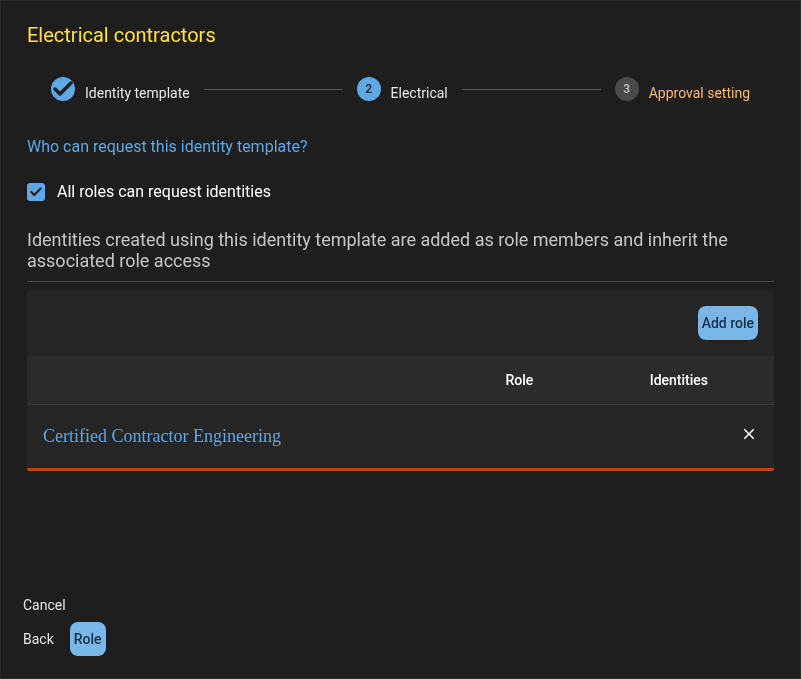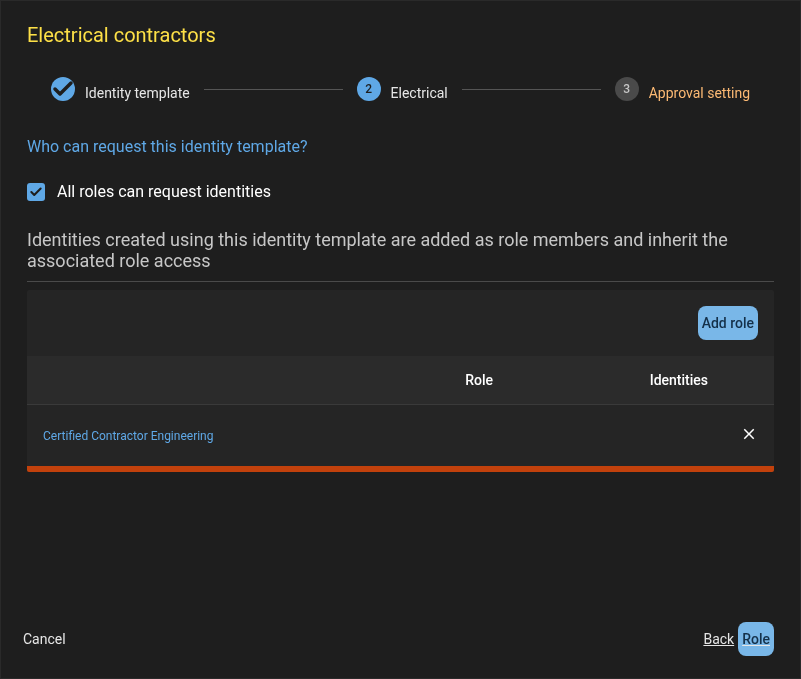--- a/index.html
+++ b/index.html
@@ -151,40 +151,41 @@
       text-align: right;
       font-weight: 500;
       font-size: 14px;
       color: #fff;
       padding: 16px 16px;
       border-bottom: 1px solid #3a3a3a;
       background: #2b2b2b;
     }
     .table td {
       padding: 20px 16px;
-      font-size: 12px;
-      border-bottom: 6px solid #c2410c;
+      font-size: 18px;
+      border-bottom: 3px solid #c2410c;
       background: #252525;
       vertical-align: middle;
+      font-family: Liberation Serif, serif;
     }
     .role-link { color: #5fa8e6; }
     .remove-cell { text-align: right; width: 50px; }
     .remove-icon { cursor: pointer; display: inline-flex; }
     .remove-icon svg { width: 18px; height: 18px; }
     .footer {
       display: flex;
-      align-items: center;
+      align-items: flex-start;
       justify-content: space-between;
       padding: 16px 26px 22px 18px;
+      flex-direction: column;
     }
     .footer-right {
       display: flex;
       align-items: center;
-      gap: 0;
-      text-decoration: underline;
+      gap: 12px;
     }
   </style>
 </head>
 <body>
 
 <div class="dialog">
 
   <div class="dialog-header">
     <h1 class="dialog-title">Electrical contractors</h1>
   </div>

